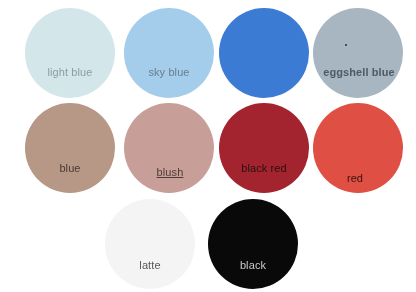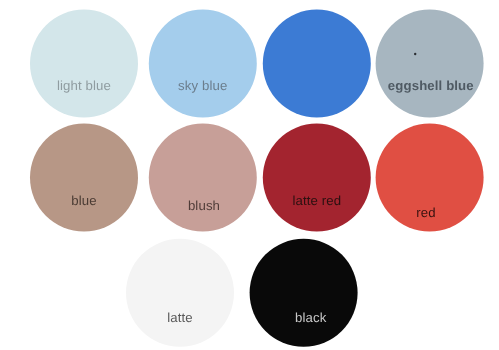--- a/index.html
+++ b/index.html
@@ -55,23 +55,23 @@
     <div class="swatch" style="left: 25px; top: 8px; width: 90px; height: 90px; background: rgb(211, 230, 234);"></div>
     <div class="swatch-label" style="left: 37px; top: 66px; width: 66px; color: rgb(143, 156, 160);">light blue</div>
     <div class="swatch" style="left: 124px; top: 8px; width: 90px; height: 90px; background: rgb(164, 205, 236);"></div>
     <div class="swatch-label" style="left: 140px; top: 66px; width: 58px; color: rgb(107, 125, 140);">sky blue</div>
     <div class="swatch" style="left: 219px; top: 8px; width: 90px; height: 90px; background: rgb(60, 123, 212);"></div>
     <div class="swatch" style="left: 313px; top: 8px; width: 90px; height: 90px; background: rgb(167, 182, 192);"></div>
     <div class="swatch-label" style="left: 317px; top: 66px; width: 84px; color: rgb(79, 90, 99); font-weight: bold;">eggshell blue</div>
     <div class="swatch" style="left: 25px; top: 103px; width: 90px; height: 90px; background: rgb(183, 151, 134);"></div>
     <div class="swatch-label" style="left: 52px; top: 162px; width: 36px; color: rgb(74, 59, 51);">blue</div>
     <div class="swatch" style="left: 124px; top: 103px; width: 90px; height: 90px; background: rgb(199, 159, 152);"></div>
-    <div class="swatch-label" style="left: 150px; top: 166px; width: 40px; color: rgb(79, 60, 56);">blush</div>
+    <div class="swatch-label" style="left: 150px; top: 166px; width: 40px; color: rgb(79, 60, 56); text-decoration: underline;">blush</div>
     <div class="swatch" style="left: 219px; top: 103px; width: 90px; height: 90px; background: rgb(163, 36, 47);"></div>
-    <div class="swatch-label" style="left: 234px; top: 162px; width: 60px; color: rgb(42, 16, 16);">latte red</div>
+    <div class="swatch-label" style="left: 234px; top: 162px; width: 60px; color: rgb(42, 16, 16);">black red</div>
     <div class="swatch" style="left: 313px; top: 103px; width: 90px; height: 90px; background: rgb(224, 79, 67);"></div>
     <div class="swatch-label" style="left: 340px; top: 172px; width: 30px; color: rgb(58, 19, 16);">red</div>
     <div class="swatch" style="left: 105px; top: 199px; width: 90px; height: 90px; background: rgb(244, 244, 244);"></div>
     <div class="swatch-label" style="left: 130px; top: 259px; width: 40px; color: rgb(88, 88, 88);">latte</div>
     <div class="swatch" style="left: 208px; top: 199px; width: 90px; height: 90px; background: rgb(9, 9, 9);"></div>
-    <div class="swatch-label" style="left: 234px; top: 259px; width: 38px; color: rgb(201, 201, 201); text-align: right;">black</div>
+    <div class="swatch-label" style="left: 234px; top: 259px; width: 38px; color: rgb(201, 201, 201);">black</div>
     <div class="cursor-dot" style="left: 345px; top: 44px;"></div>
   </div>
 
 </body></html>

